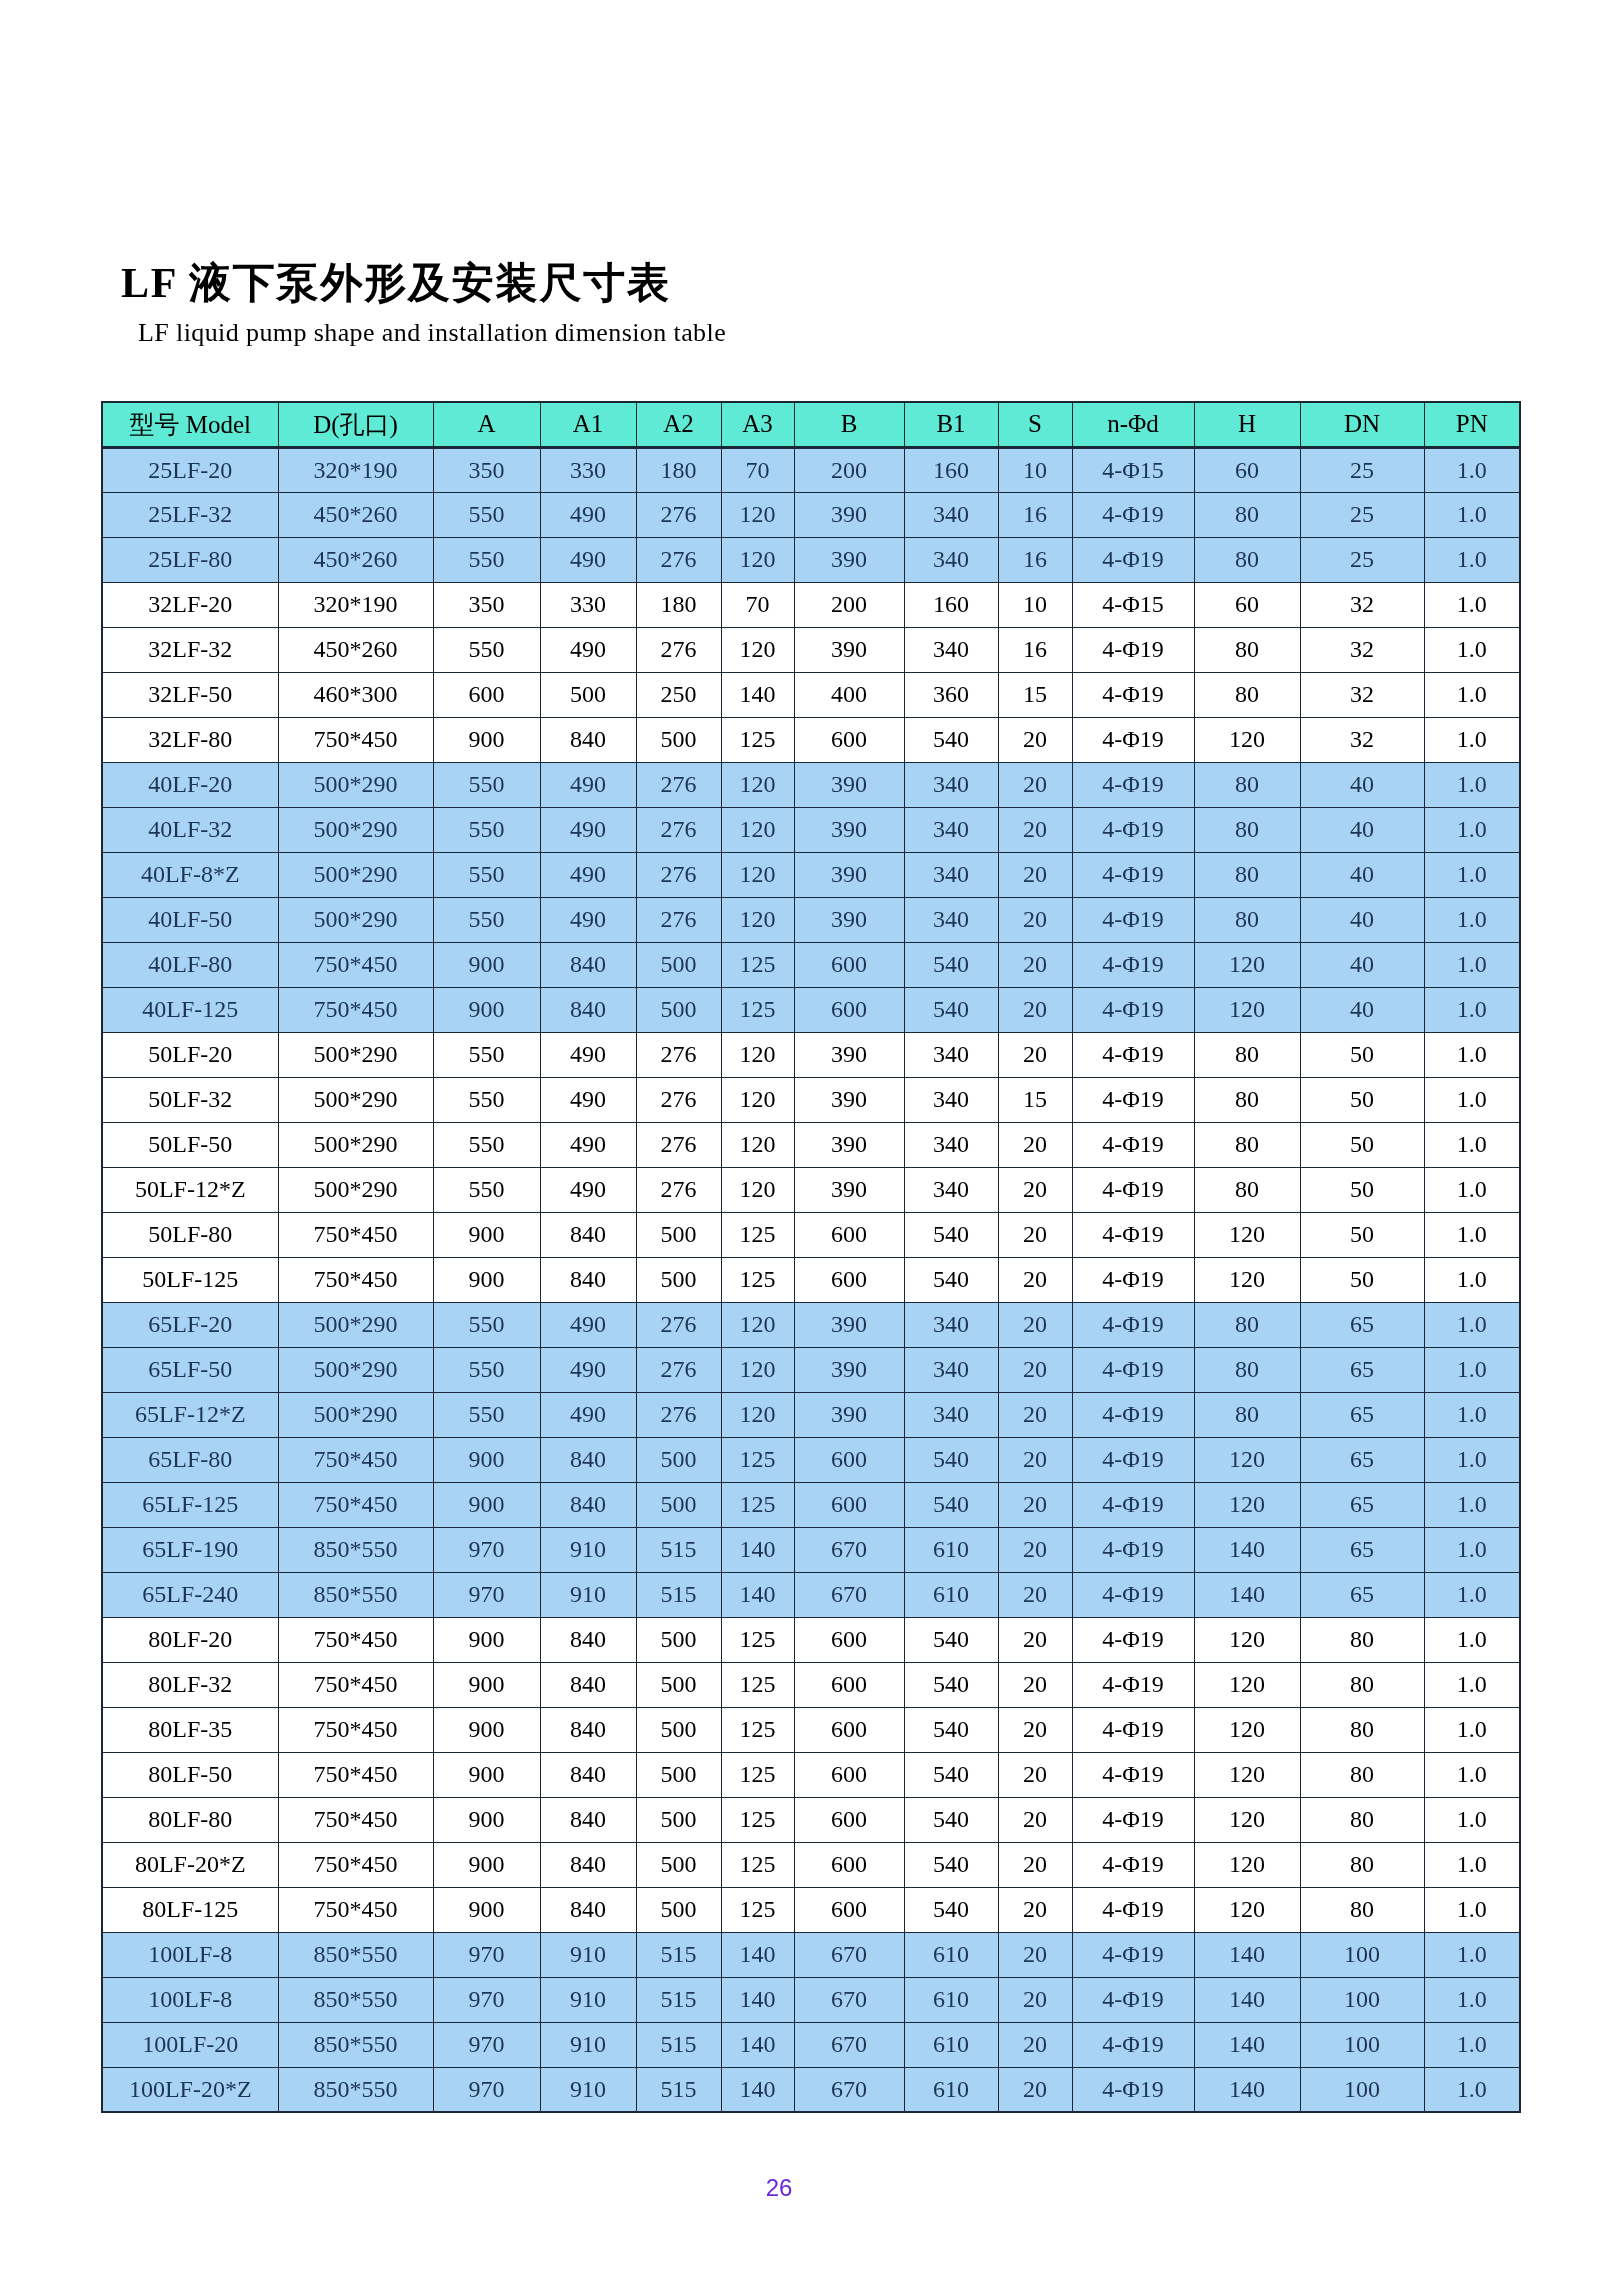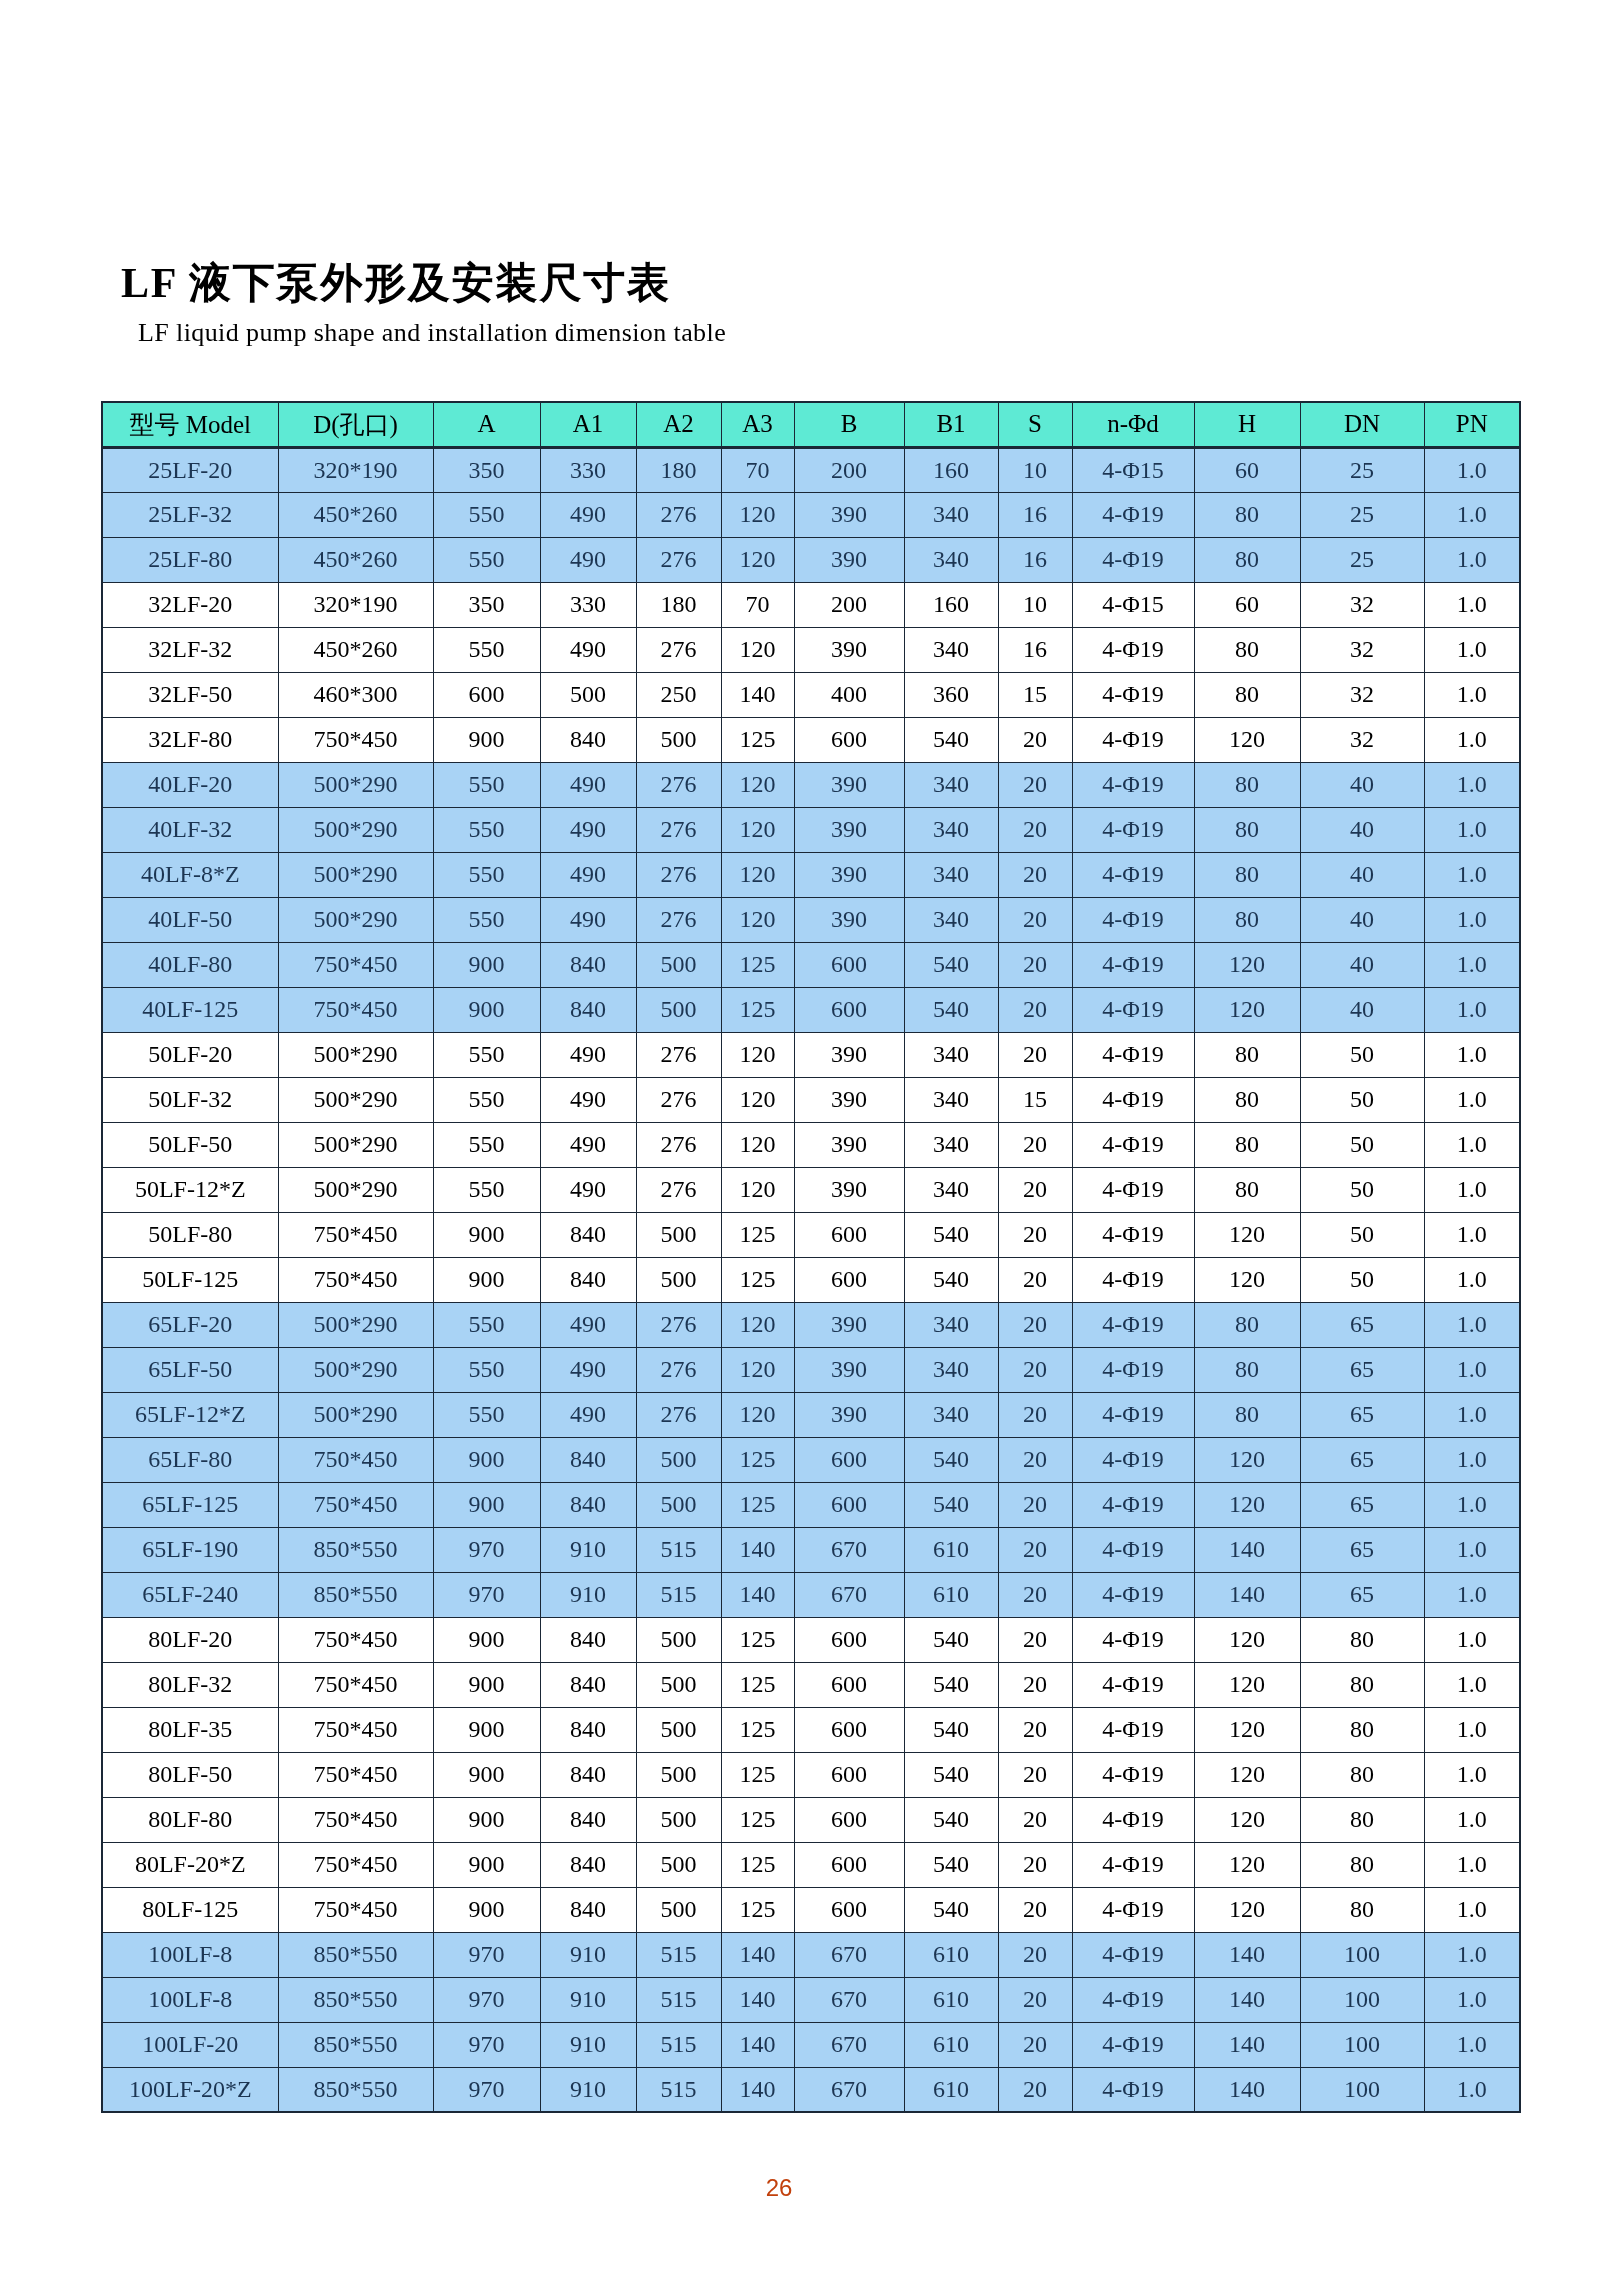--- a/index.html
+++ b/index.html
@@ -50,21 +50,21 @@
   table.dim tbody tr.hl td{background:var(--hl);color:var(--hl-text);}
   col.c1{width:176px}col.c2{width:155px}col.c3{width:107px}
   col.c4{width:96px}col.c5{width:85px}col.c6{width:73px}
   col.c7{width:110px}col.c8{width:94px}col.c9{width:74px}
   col.c10{width:122px}col.c11{width:106px}col.c12{width:124px}
   col.c13{width:96px}
   .page-number{
     position:absolute;left:0;top:2174px;width:1558px;
     text-align:center;
     font-family:"Liberation Sans","DejaVu Sans",sans-serif;
-    font-size:24px;color:#c2410c;
+    font-size:24px;color:#6d28d9;
   }
 </style>
 </head>
 <body>
 
 <div class="page">
 
   <div class="title">LF 液下泵外形及安装尺寸表</div>
 
   <div class="subtitle">LF liquid pump shape and installation dimension table</div>

